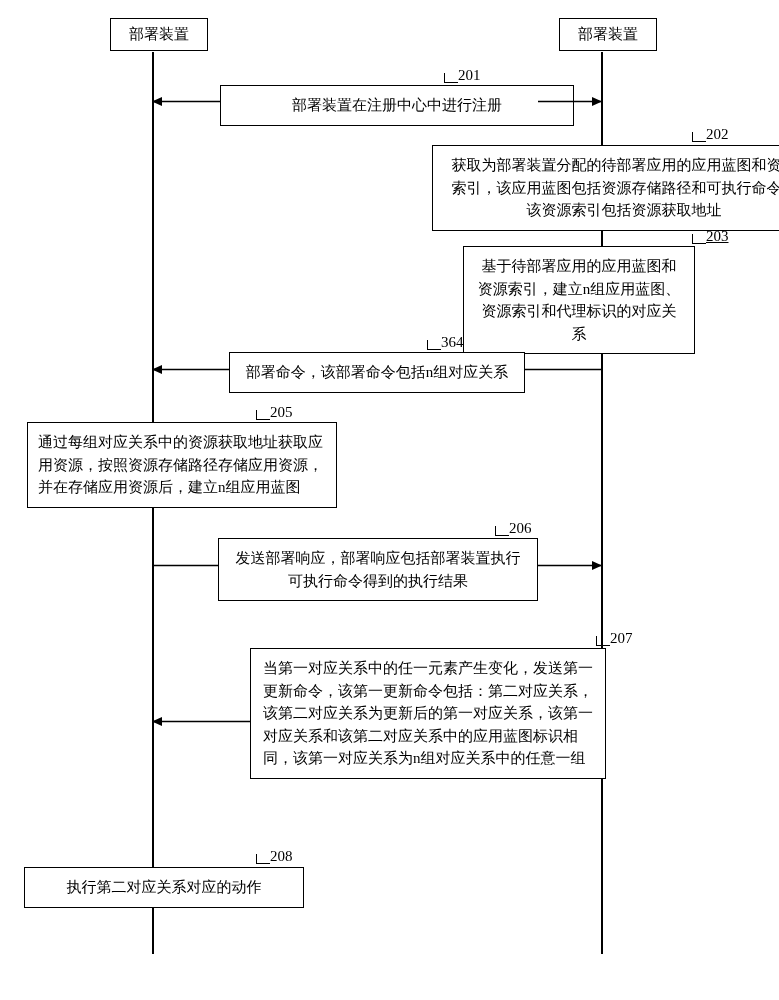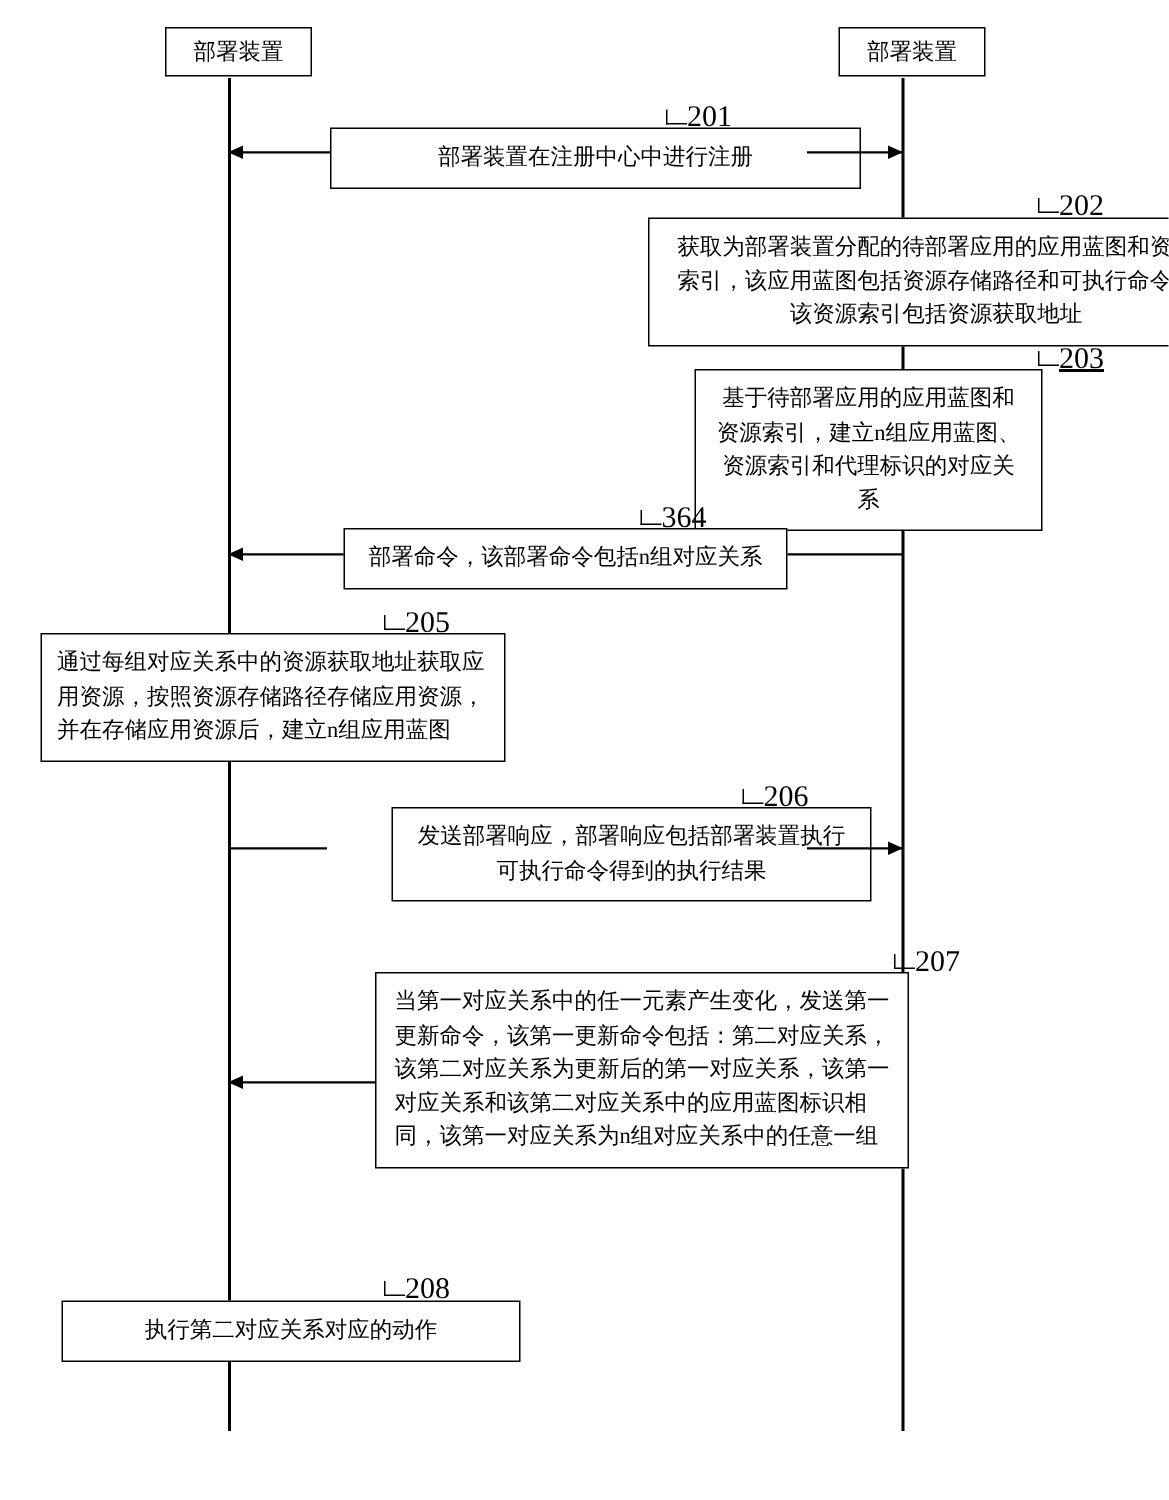--- a/index.html
+++ b/index.html
@@ -30,21 +30,21 @@
     .msg-box {
       position: absolute;
       border: 1.5px solid #000;
       padding: 8px 12px;
       background: #fff;
       text-align: center;
       line-height: 1.5;
     }
     .step-num {
       position: absolute;
-      font-size: 20px;
+      font-size: 15px;
     }
     .tick {
       position: absolute;
       border-left: 1.5px solid #000;
       border-bottom: 1.5px solid #000;
       width: 14px;
       height: 10px;
     }
     svg.arrow {
       position: absolute;
@@ -90,32 +90,32 @@
 <svg class="arrow" style="left:525px; top:368px;" width="77" height="3">
     <line x1="0" y1="1.5" x2="77" y2="1.5" stroke="#000" stroke-width="1.5"></line>
   </svg>
 
 <div class="step-num" style="left:270px; top:404px;">205</div>
 <div class="tick" style="left:256px; top:410px;"></div>
 <div class="msg-box" style="left:27px; top:422px; width:310px; text-align:left; padding:8px 10px;">通过每组对应关系中的资源获取地址获取应用资源，按照资源存储路径存储应用资源，并在存储应用资源后，建立n组应用蓝图</div>
 
 <div class="step-num" style="left:509px; top:520px;">206</div>
 <div class="tick" style="left:495px; top:526px;"></div>
-<div class="msg-box" style="left:218px; top:538px; width:320px;margin-left:43px;">发送部署响应，部署响应包括部署装置执行可执行命令得到的执行结果</div>
+<div class="msg-box" style="left:218px; top:538px; width:320px;">发送部署响应，部署响应包括部署装置执行可执行命令得到的执行结果</div>
 <svg class="arrow" style="left:152px; top:564px;" width="66" height="3">
     <line x1="0" y1="1.5" x2="66" y2="1.5" stroke="#000" stroke-width="1.5"></line>
   </svg>
 <svg class="arrow" style="left:538px; top:564px;" width="64" height="3">
     <line x1="0" y1="1.5" x2="64" y2="1.5" stroke="#000" stroke-width="1.5"></line>
     <polygon points="64,1.5 54,-3 54,6" fill="#000"></polygon>
   </svg>
 
 <div class="step-num" style="left:610px; top:630px;">207</div>
 <div class="tick" style="left:596px; top:636px;"></div>
 <div class="msg-box" style="left:250px; top:648px; width:356px; text-align:left;">当第一对应关系中的任一元素产生变化，发送第一更新命令，该第一更新命令包括：第二对应关系，该第二对应关系为更新后的第一对应关系，该第一对应关系和该第二对应关系中的应用蓝图标识相同，该第一对应关系为n组对应关系中的任意一组</div>
 <svg class="arrow" style="left:152px; top:720px;" width="98" height="3">
     <line x1="98" y1="1.5" x2="0" y2="1.5" stroke="#000" stroke-width="1.5"></line>
     <polygon points="0,1.5 10,-3 10,6" fill="#000"></polygon>
   </svg>
 
 <div class="step-num" style="left:270px; top:848px;">208</div>
 <div class="tick" style="left:256px; top:854px;"></div>
-<div class="msg-box" style="left:41px; top:867px; width:306px;">执行第二对应关系对应的动作</div>
+<div class="msg-box" style="left:24px; top:867px; width:280px;">执行第二对应关系对应的动作</div>
 
 </body></html>

